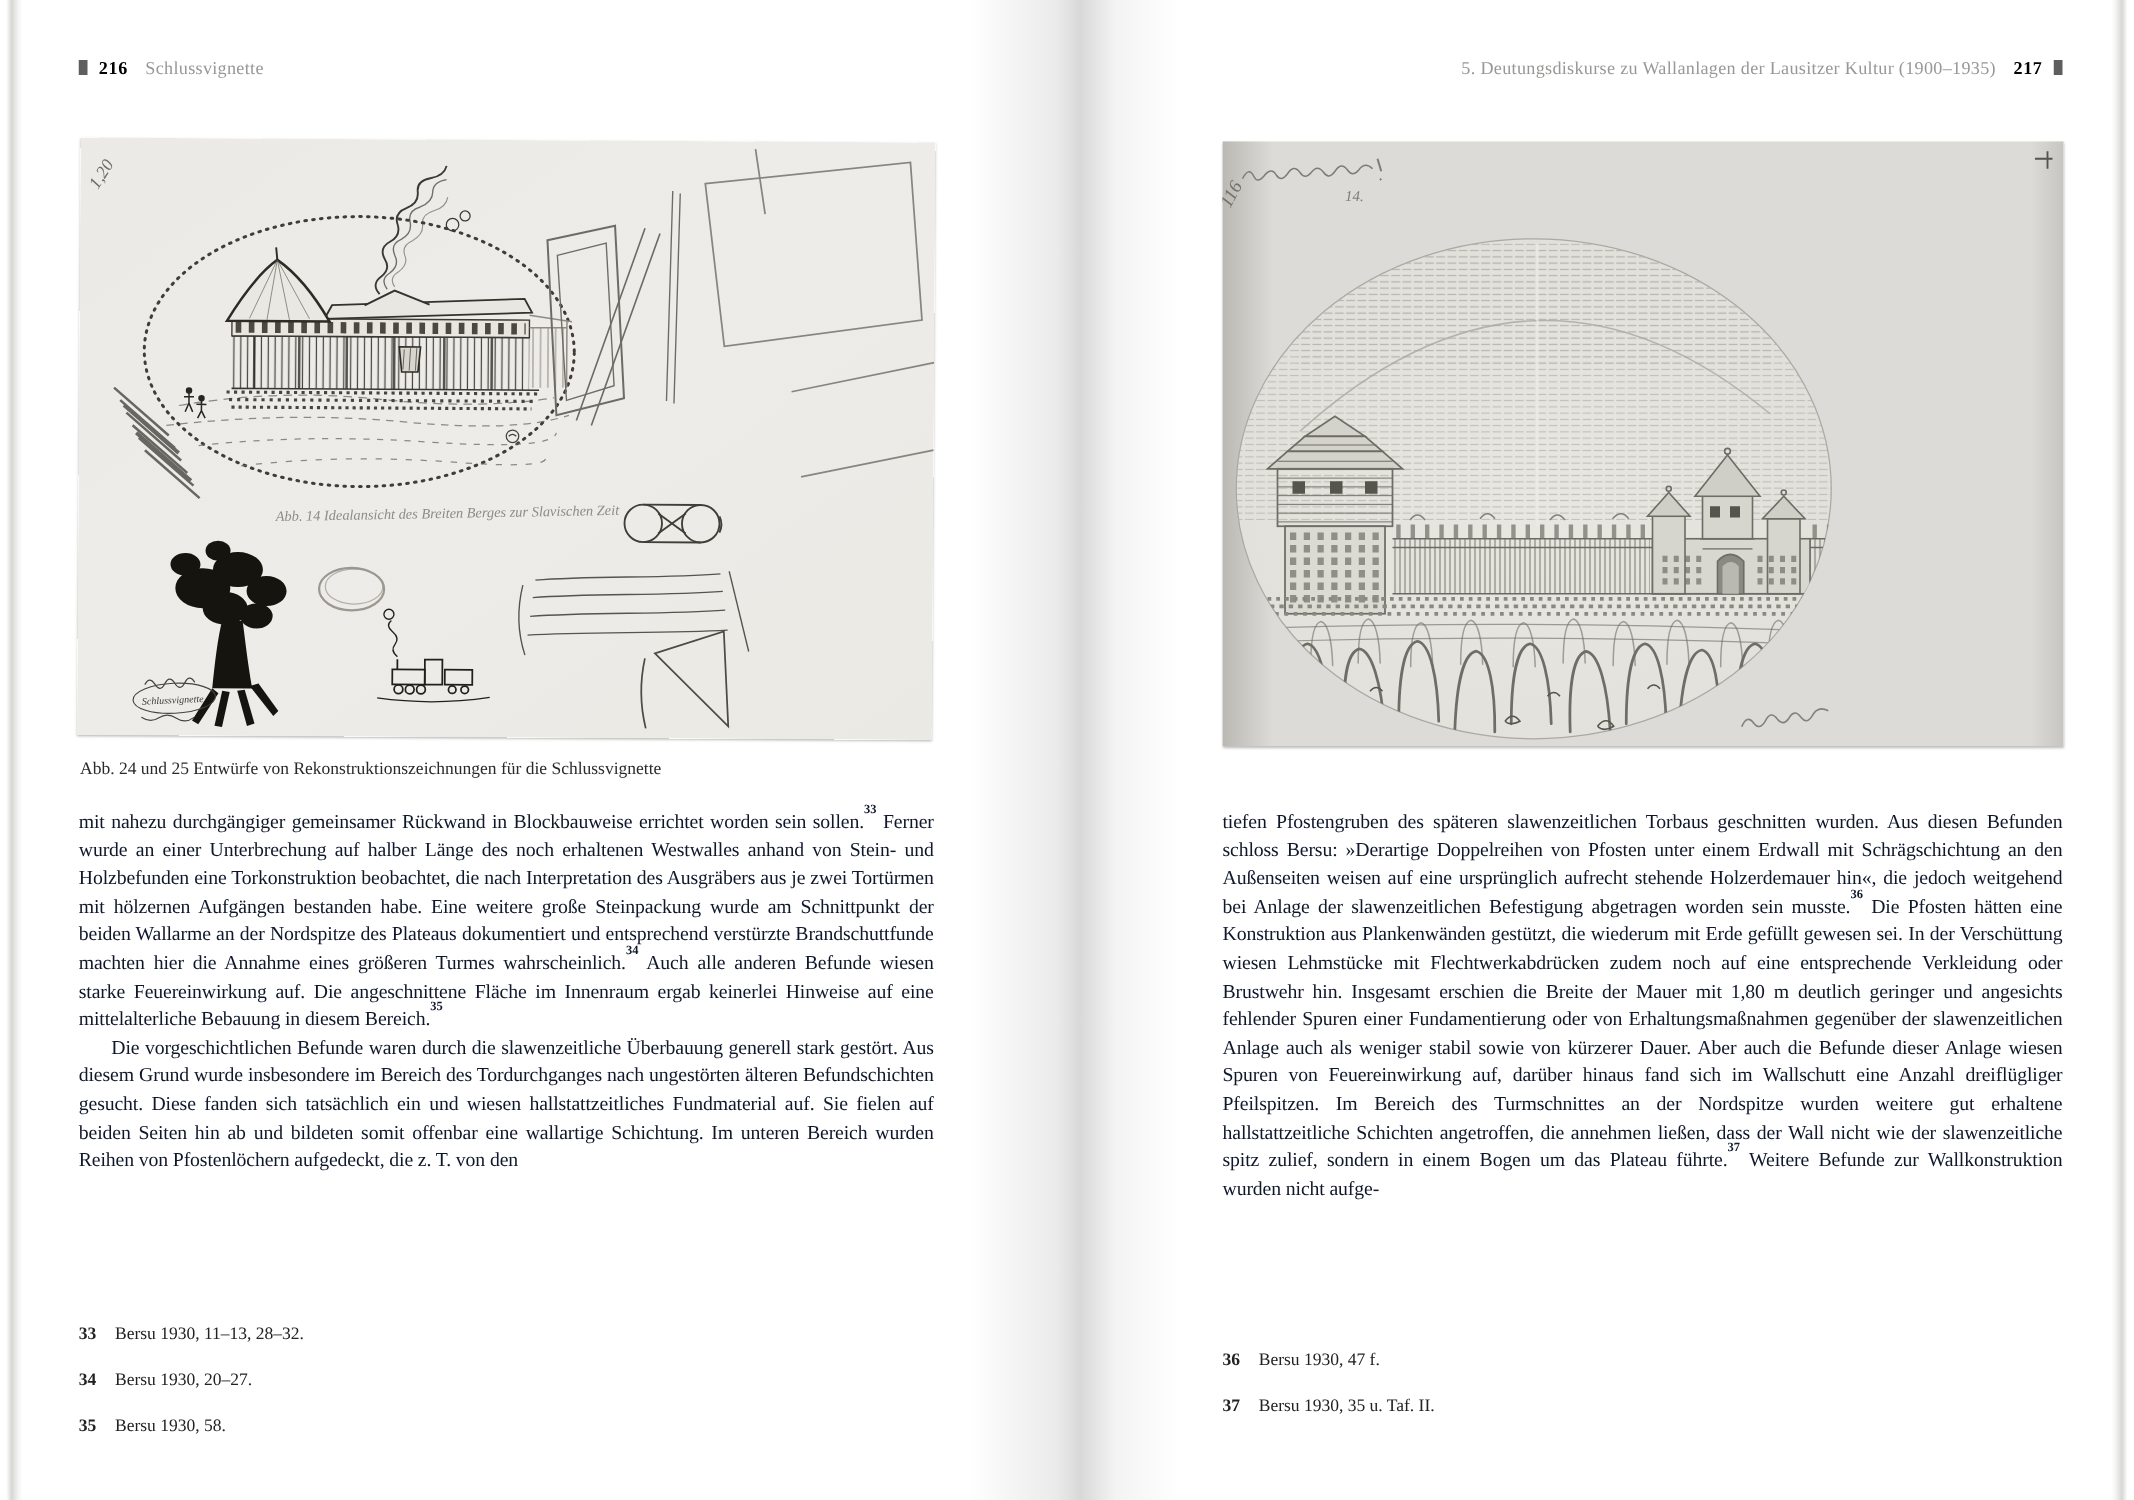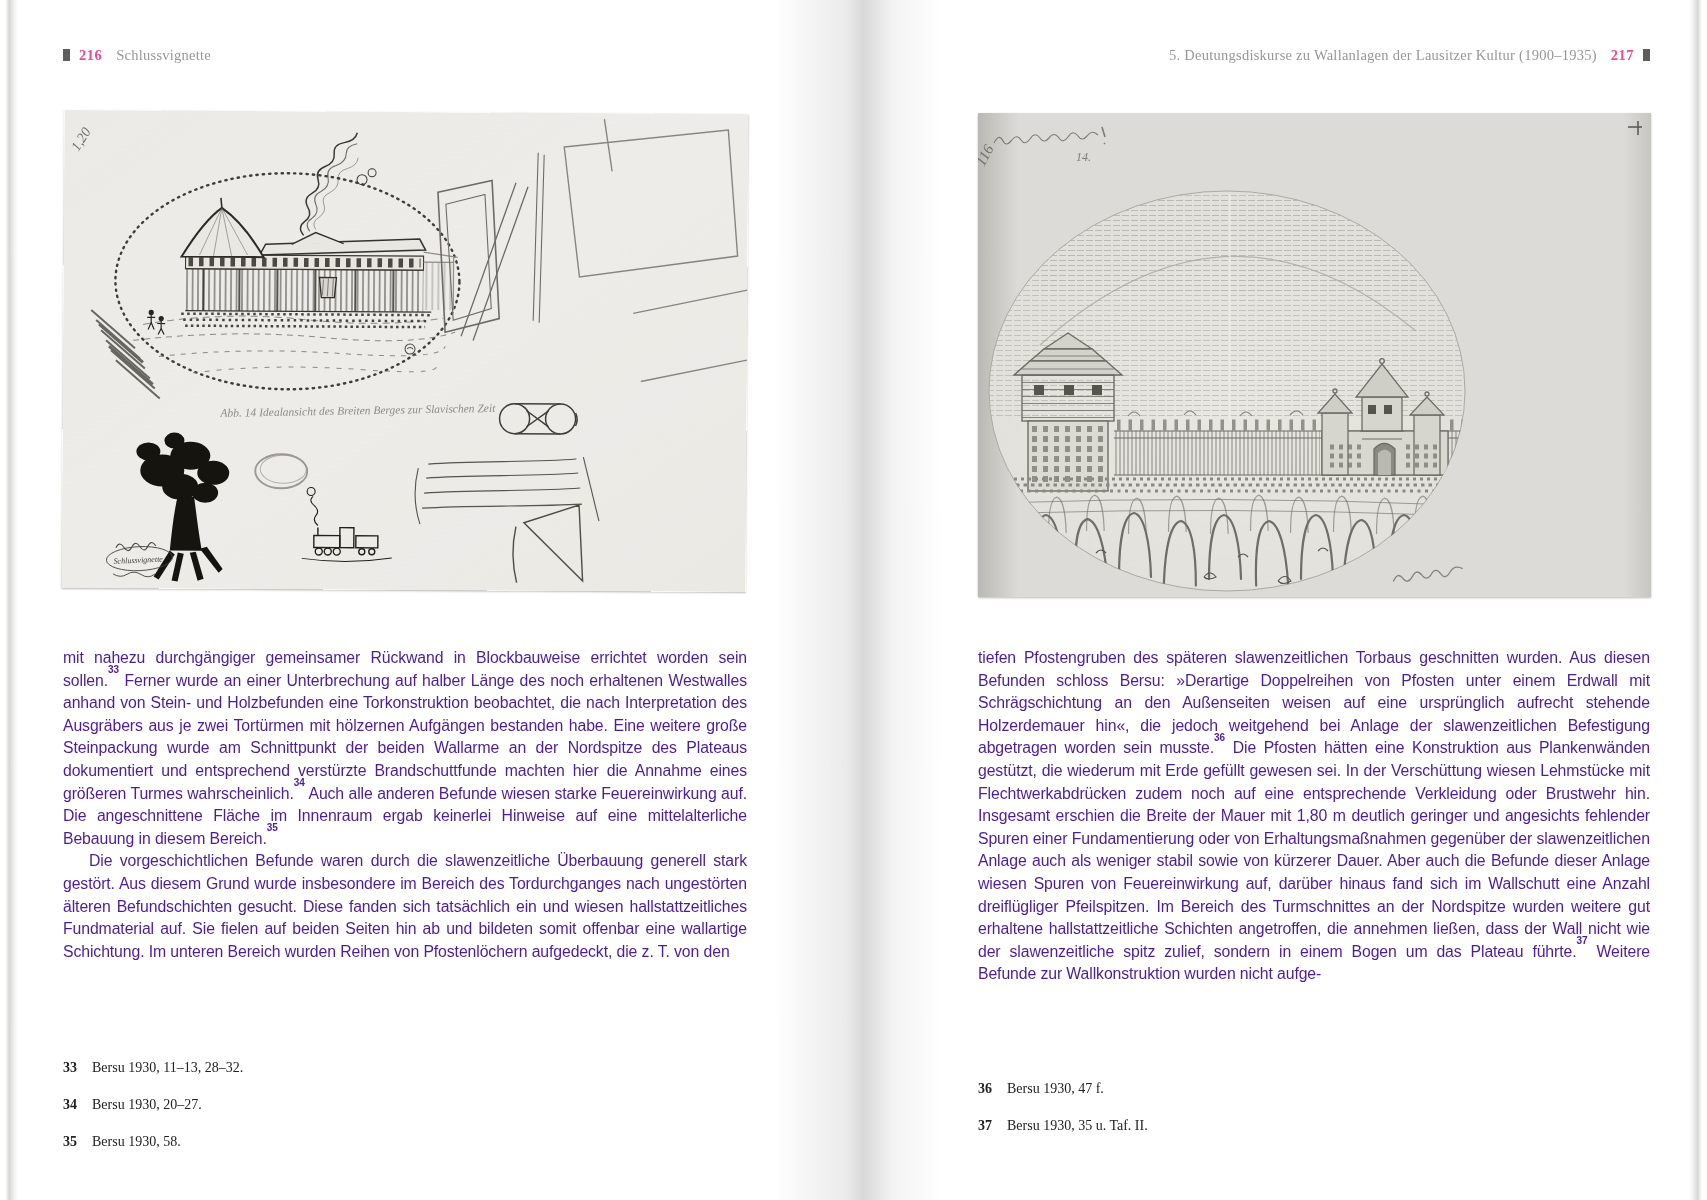--- a/index.html
+++ b/index.html
@@ -10,34 +10,34 @@
           background:linear-gradient(to right,#ffffff 0%,#ffffff 28%,#d7d7d5 52%,#f3f3f2 80%,#ffffff 100%);}
   .edge-r{position:absolute;right:0;top:0;bottom:0;width:18px;
           background:linear-gradient(to left,#ffffff 0%,#ffffff 28%,#d7d7d5 52%,#f3f3f2 80%,#ffffff 100%);}
   .gutter{position:absolute;left:775px;top:0;bottom:0;width:168px;
           background:linear-gradient(to right,rgba(255,255,255,0) 0%,rgba(110,110,108,0.14) 42%,
                      rgba(80,80,78,0.22) 53%,rgba(140,140,138,0.10) 70%,rgba(255,255,255,0) 100%);}
   
   .runhead{position:absolute;top:47px;font-size:14.5px;letter-spacing:.25px;white-space:nowrap;}
   .runhead .block{display:inline-block;width:7px;height:12px;background:#5e5e5c;margin:0 9px -1px 0;}
   .runhead .block.after{margin:0 0 -1px 9px;}
-  .runhead .pagenum{font-weight:bold;color:#ec4899;letter-spacing:.5px;}
+  .runhead .pagenum{font-weight:bold;color:#000000;letter-spacing:.5px;}
   .runhead .title{color:#979795;margin-left:14px;}
   .runhead.right{right:57px;text-align:center;}
   .runhead.right .title{margin-left:0;margin-right:14px;}
   
   .figure{position:absolute;box-shadow:0 1px 2px rgba(60,60,55,.35);}
   .figure svg{display:block;}
   .fig-left{left:63px;top:112px;width:684px;height:478px;transform:rotate(.35deg);}
   .fig-right{left:978px;top:113px;width:673px;height:484px;}
   
   .caption{position:absolute;left:64px;top:606px;width:620px;font-size:14px;line-height:19.5px;color:#2a2a28;}
   
-  .bodytext{position:absolute;width:684px;font-family:Liberation Sans, sans-serif;
-            font-size:15.8px;line-height:22.6px;text-align:justify;color:#4c1d95;letter-spacing:-0.1px;}
+  .bodytext{position:absolute;width:684px;font-family:Liberation Serif, serif;
+            font-size:15.8px;line-height:22.6px;text-align:justify;color:#0f172a;letter-spacing:-0.1px;}
   .bodytext p{margin:0;}
   .bodytext p.indent{text-indent:26px;}
   .bodytext sup{font-size:10px;line-height:0;position:relative;top:-6px;font-weight:bold;letter-spacing:0;}
   .body-left{left:63px;top:647px;}
   .body-right{left:978px;top:647px;width:672px;}
   
   .footnotes{position:absolute;font-size:14px;line-height:20.9px;color:#222220;}
   .fn-left{left:63px;top:1042px;}
   .fn-right{left:978px;top:1063px;}
   .footnotes .fn-row{white-space:nowrap;margin-top:16px;}
@@ -214,20 +214,21 @@
           <path d="M6,28 q7,5 14,1 q7,-4 14,1 q7,5 14,0" stroke="#45443d" fill="none" stroke-width=".9"></path>
         </g>
 
         <text x="158" y="306" font-size="11.5" font-style="italic" fill="#8d8c85" transform="rotate(-1.4 158 306)" font-family="Liberation Serif, serif">Abb. 14 Idealansicht des Breiten Berges zur Slavischen Zeit</text>
 
         <text x="14" y="42" font-size="14" fill="#6f6e66" transform="rotate(-58 14 42)" font-style="italic" font-family="Liberation Serif, serif">1,20</text>
       </svg>
     </div>
 
     <div class="caption">
+      <div>Abb. 24 und 25   Entwürfe von Rekonstruktionszeichnungen für die Schlussvignette</div>
     </div>
 
     <div class="bodytext body-left">
       <p>mit nahezu durchgängiger gemeinsamer Rückwand in Blockbauweise errichtet worden sein sollen.<sup>33</sup> Ferner wurde an einer Unterbrechung auf halber Länge des noch erhaltenen Westwalles anhand von Stein- und Holzbefunden eine Torkonstruktion beobachtet, die nach Interpretation des Ausgräbers aus je zwei Tortürmen mit hölzernen Aufgängen bestanden habe. Eine weitere große Steinpackung wurde am Schnittpunkt der beiden Wallarme an der Nordspitze des Plateaus dokumentiert und entsprechend verstürzte Brandschuttfunde machten hier die Annahme eines größeren Turmes wahrscheinlich.<sup>34</sup> Auch alle anderen Befunde wiesen starke Feuereinwirkung auf. Die angeschnittene Fläche im Innenraum ergab keinerlei Hinweise auf eine mittelalterliche Bebauung in diesem Bereich.<sup>35</sup></p>
       <p class="indent">Die vorgeschichtlichen Befunde waren durch die slawenzeitliche Überbauung generell stark gestört. Aus diesem Grund wurde insbesondere im Bereich des Tordurchganges nach ungestörten älteren Befundschichten gesucht. Diese fanden sich tatsächlich ein und wiesen hallstattzeitliches Fundmaterial auf. Sie fielen auf beiden Seiten hin ab und bildeten somit offenbar eine wallartige Schichtung. Im unteren Bereich wurden Reihen von Pfostenlöchern aufgedeckt, die z. T. von den</p>
     </div>
 
     <div class="footnotes fn-left">
       <div class="fn-row">
         <span class="fn-num">33</span><span>Bersu 1930, 11–13, 28–32.</span>

